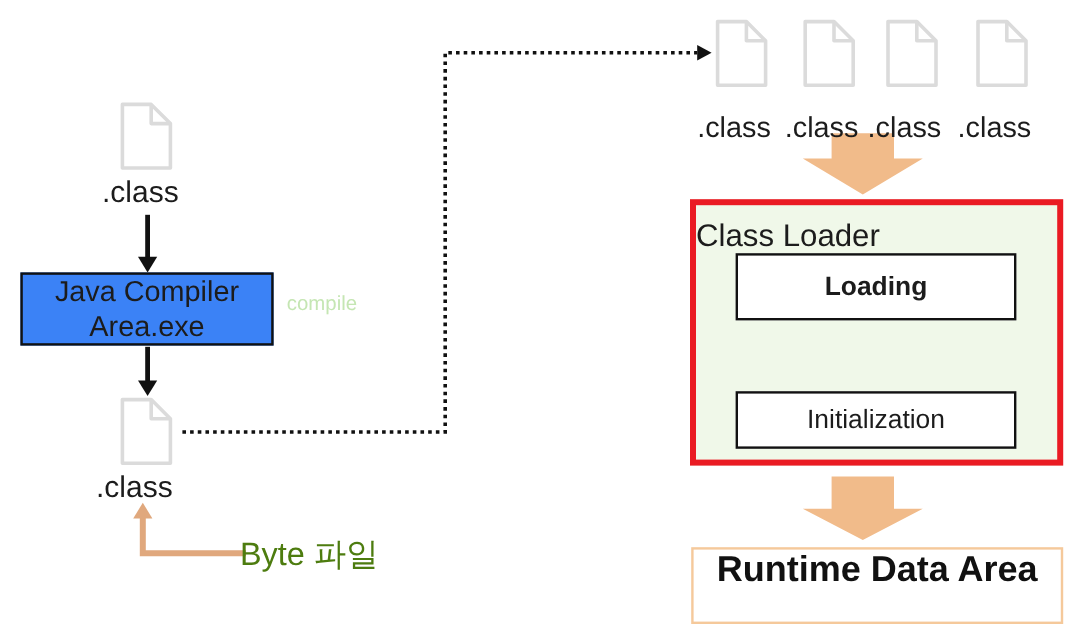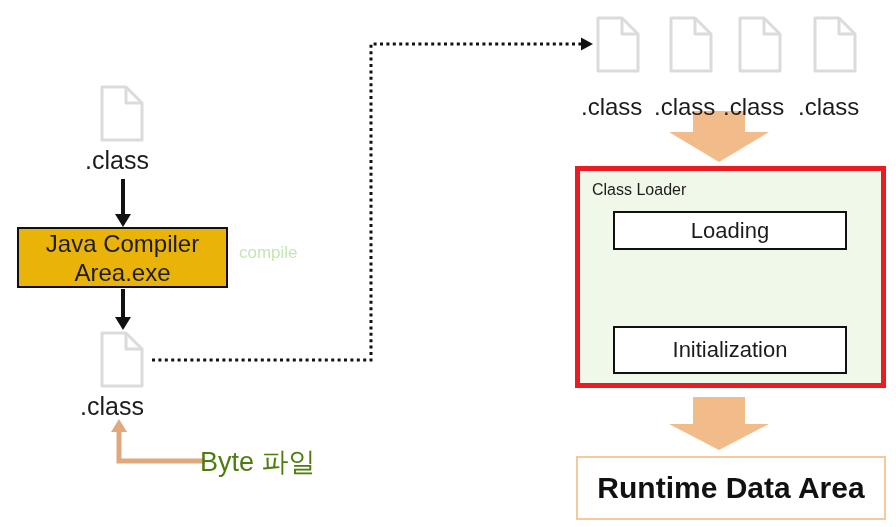--- a/index.html
+++ b/index.html
@@ -8,50 +8,50 @@
     font-family:"Liberation Sans","DejaVu Sans",sans-serif;color:#1c1c1c;
   }
   .abs{position:absolute;}
   .lbl{white-space:nowrap;}
   .file-label{font-size:24px;color:#1c1c1c;}
 
   
   #java-label{left:85px;top:146px;width:74px;font-size:25px;}
   #compiler-box{
     left:17px;top:227px;width:211px;height:61px;box-sizing:border-box;
-    border:2px solid #111;background:#eab308;
+    border:2px solid #111;background:#3b82f6;
     display:flex;flex-direction:column;justify-content:center;align-items:center;
     font-size:24px;line-height:29px;
   }
   #compile-label{left:239px;top:243px;font-size:17px;color:#c5e6b3;}
   #class-left-label{left:80px;top:392px;width:84px;font-size:25px;}
   #byte-label{left:200px;top:444px;font-size:27px;color:#4d7c0f;}
 
   
   .file-unit-label{top:78px;width:74px;}
 
   
   #class-loader-box{
     left:575px;top:166px;width:311px;height:222px;box-sizing:border-box;
     border:5px solid #ea1b23;background:#f0f8e9;
   }
-  #class-loader-title{left:0;top:10px;width:100%;font-size:16px;color:#1c1c1c;padding-left:12px;}
+  #class-loader-title{left:0;top:10px;width:100%;font-size:26px;color:#1c1c1c;}
   .stage-box{
     left:33px;width:234px;box-sizing:border-box;border:2px solid #111;background:#fff;
     display:flex;align-items:center;justify-content:center;font-size:22px;
   }
-  #stage-0{top:40px;height:39px;}
+  #stage-0{top:40px;height:56px;font-weight:bold;}
   #stage-1{top:98px;height:48px;}
   #stage-2{top:155px;height:48px;}
 
   
   #runtime-box{
     left:576px;top:456px;width:310px;height:64px;box-sizing:border-box;
     border:2px solid #f5c99b;background:#fff;
-    display:flex;align-items:center;justify-content:center;
+    display:flex;justify-content:center;
     font-size:30px;font-weight:bold;color:#111;
   }
 </style>
 </head>
 <body>
 
 <div id="canvas">
 
   <svg class="abs" width="896" height="527" style="left:0;top:0">
 

